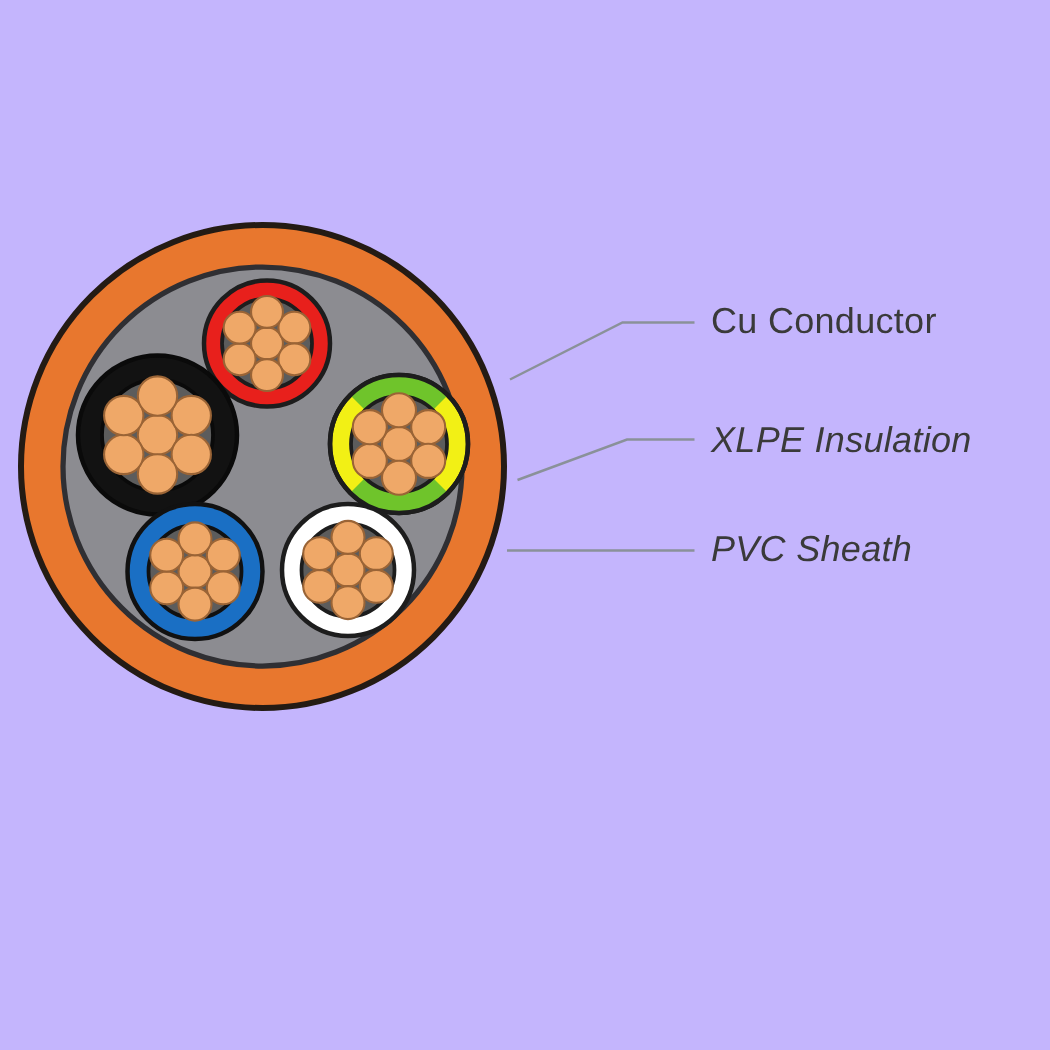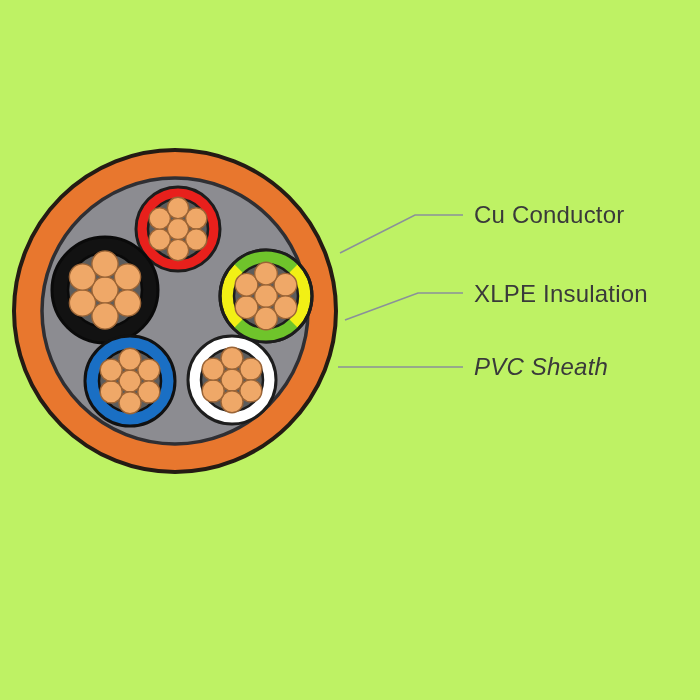--- a/index.html
+++ b/index.html
@@ -4,21 +4,21 @@
 <style>
   html, body {
     margin: 0;
     padding: 0;
     background: #ffffff;
   }
   #stage {
     position: relative;
     width: 700px;
     height: 700px;
-    background: #bef264;
+    background: #c4b5fd;
     overflow: hidden;
     font-family: "Liberation Sans", sans-serif;
   }
   #diagram-svg {
     position: absolute;
     left: 0;
     top: 0;
     width: 700px;
     height: 700px;
     display: block;
@@ -27,21 +27,21 @@
     position: absolute;
     font-family: "Liberation Sans", sans-serif;
     font-size: 24px;
     font-weight: 400;
     color: #3a3a3a;
     letter-spacing: 0.2px;
     white-space: nowrap;
     line-height: 1;
   }
   #label-cu-conductor   { left: 474px; top: 203px; }
-  #label-xlpe-insulation{ left: 474px; top: 282px; }
+  #label-xlpe-insulation{ left: 474px; top: 282px; font-style: italic; }
   #label-pvc-sheath     { left: 474px; top: 355px; font-style: italic; }
 </style>
 </head>
 <body>
 
 <div id="stage">
 
   <svg id="diagram-svg" viewBox="0 0 700 700" xmlns="http://www.w3.org/2000/svg">
 
     <g>

